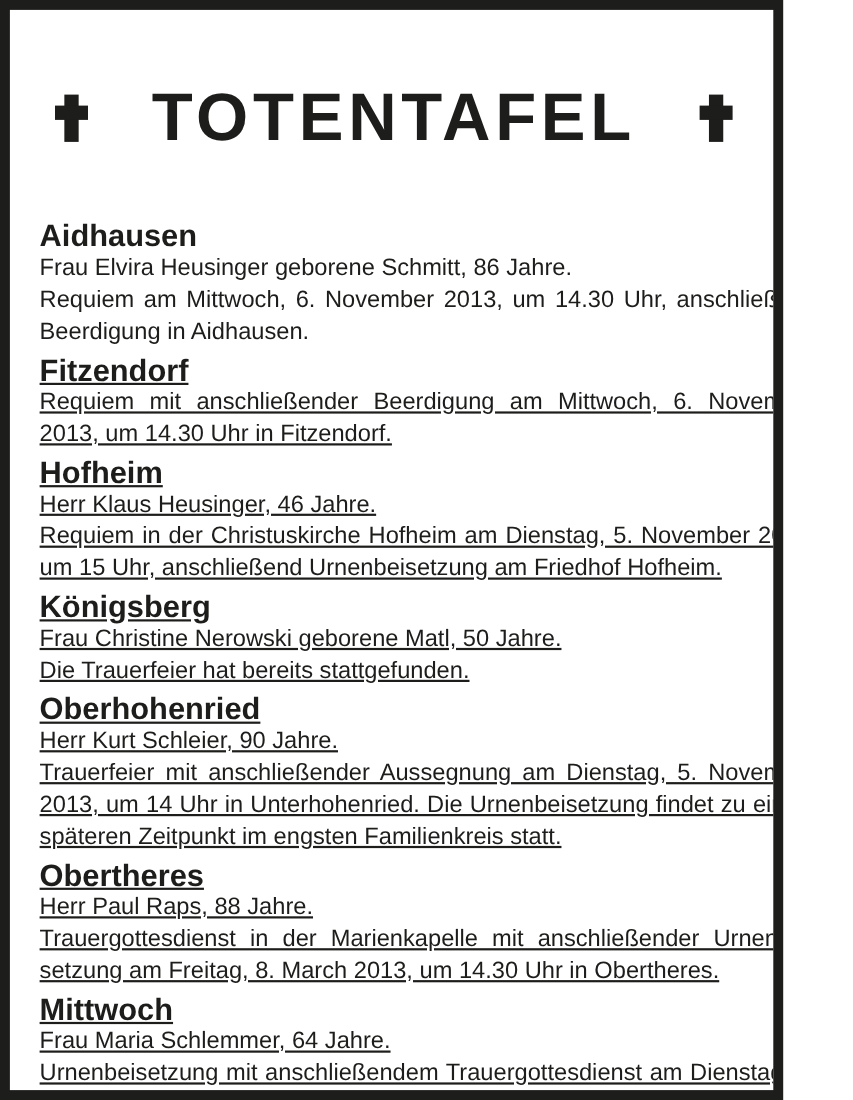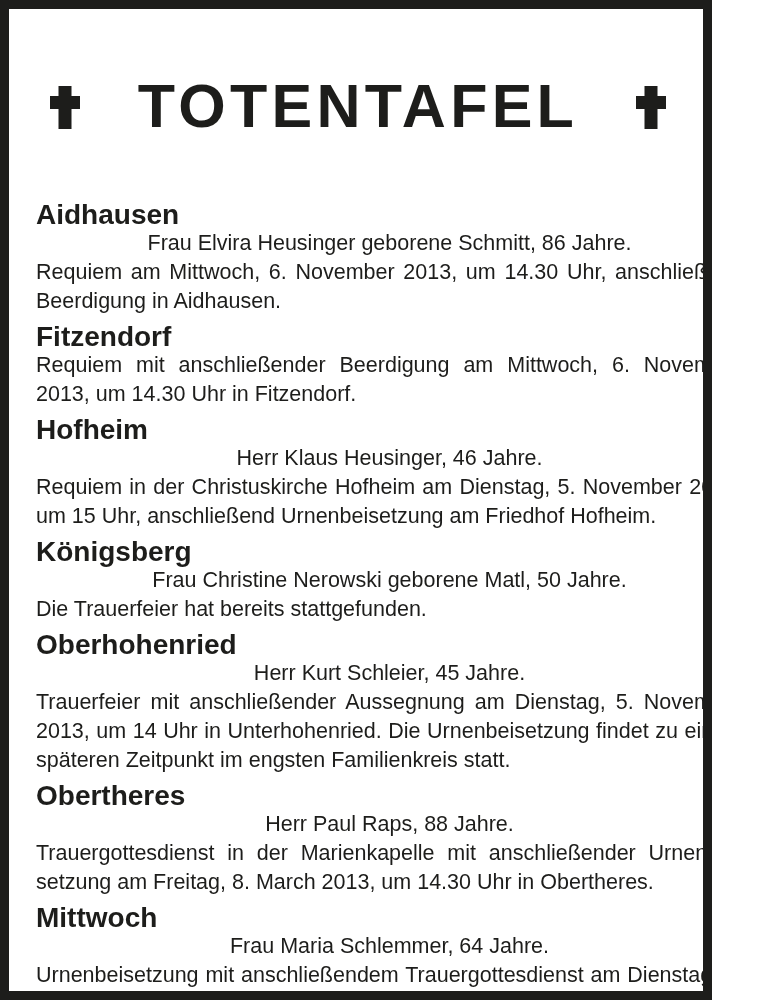--- a/index.html
+++ b/index.html
@@ -56,33 +56,32 @@
     left: 0;
     top: 10px;
     width: 100%;
     height: 13px;
     background: var(--ink);
   }
 
   
   .sections { width: 707px; }
   .notice { margin: 0; }
-  .notice + .notice { margin-top: 6px; }
+  .notice + .notice { margin-top: 6px; text-decoration: underline; }
   .notice h2 {
     margin: 0;
     font-size: 28px;
     line-height: 29px;
     font-weight: bold;
   }
   .notice p {
     margin: 0;
     font-size: 21.5px;
     line-height: 29px;
     font-weight: normal;
-    text-align: center;
   }
   .notice p.details {
     text-align: justify;
     hyphens: manual;
     -webkit-hyphens: manual;
   }
 </style>
 </head>
 <body>
 
@@ -113,21 +112,21 @@
   </section>
 
   <section class="notice">
     <h2>Königsberg</h2>
     <p class="person">Frau Christine Nerowski geborene Matl, 50 Jahre.</p>
     <p class="details">Die Trauerfeier hat bereits stattgefunden.</p>
   </section>
 
   <section class="notice">
     <h2>Oberhohenried</h2>
-    <p class="person">Herr Kurt Schleier, 45 Jahre.</p>
+    <p class="person">Herr Kurt Schleier, 90 Jahre.</p>
     <p class="details">Trauerfeier mit anschließender Aussegnung am Dienstag, 5. November 2013, um 14 Uhr in Unterhohenried. Die Urnenbeisetzung findet zu einem späteren Zeitpunkt im engsten Familienkreis statt.</p>
   </section>
 
   <section class="notice">
     <h2>Obertheres</h2>
     <p class="person">Herr Paul Raps, 88 Jahre.</p>
     <p class="details">Trauergottesdienst in der Marienkapelle mit anschließender Urnenbei­setzung am Freitag, 8. March 2013, um 14.30 Uhr in Obertheres.</p>
   </section>
 
   <section class="notice">

